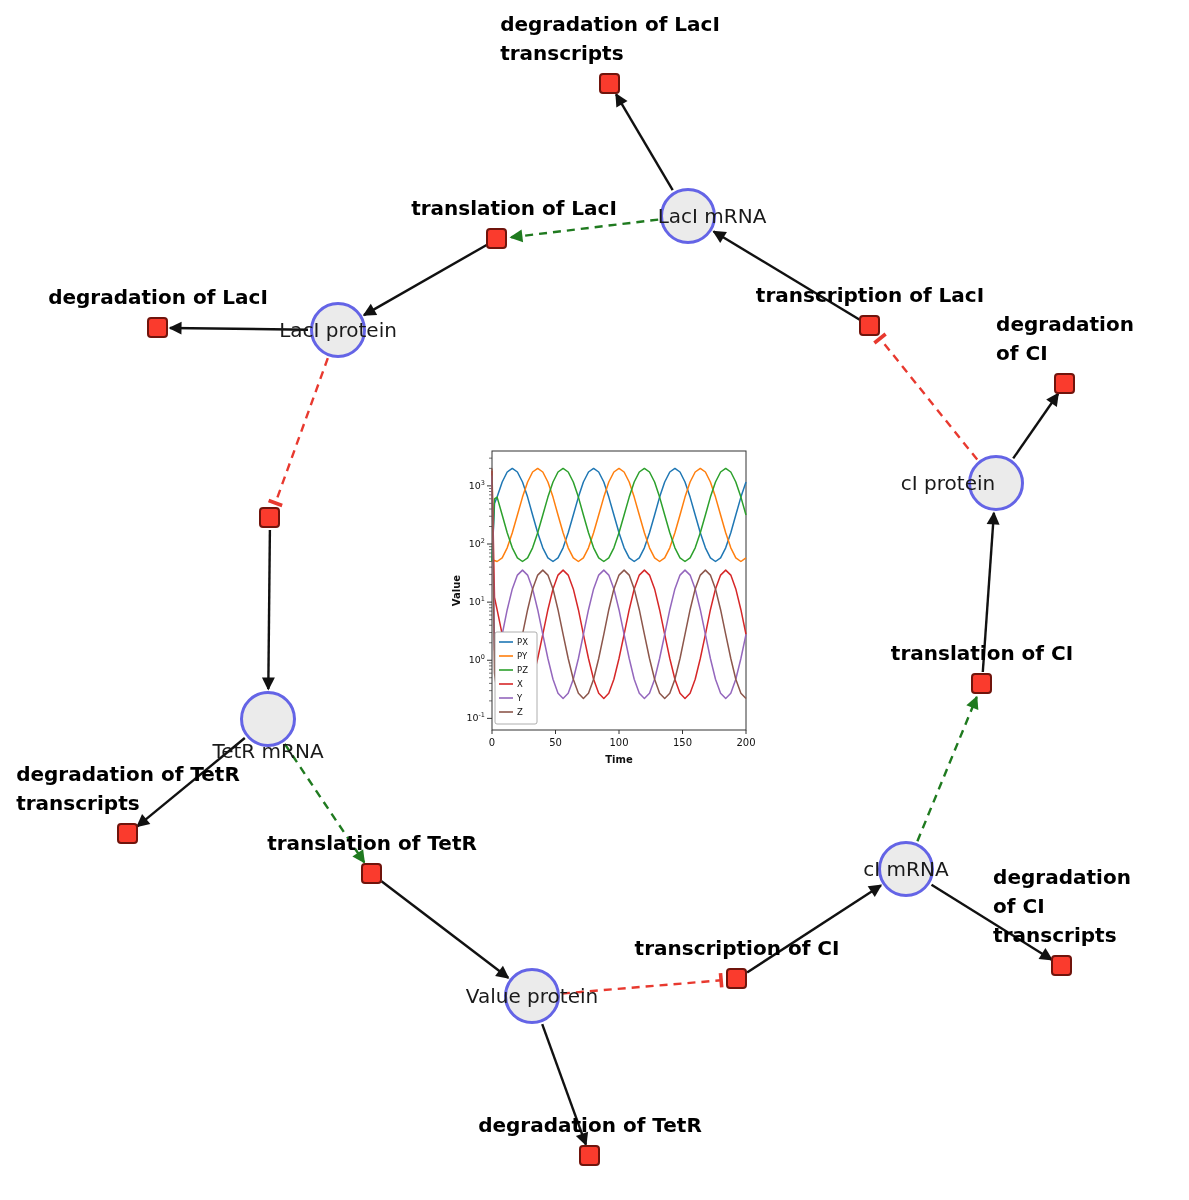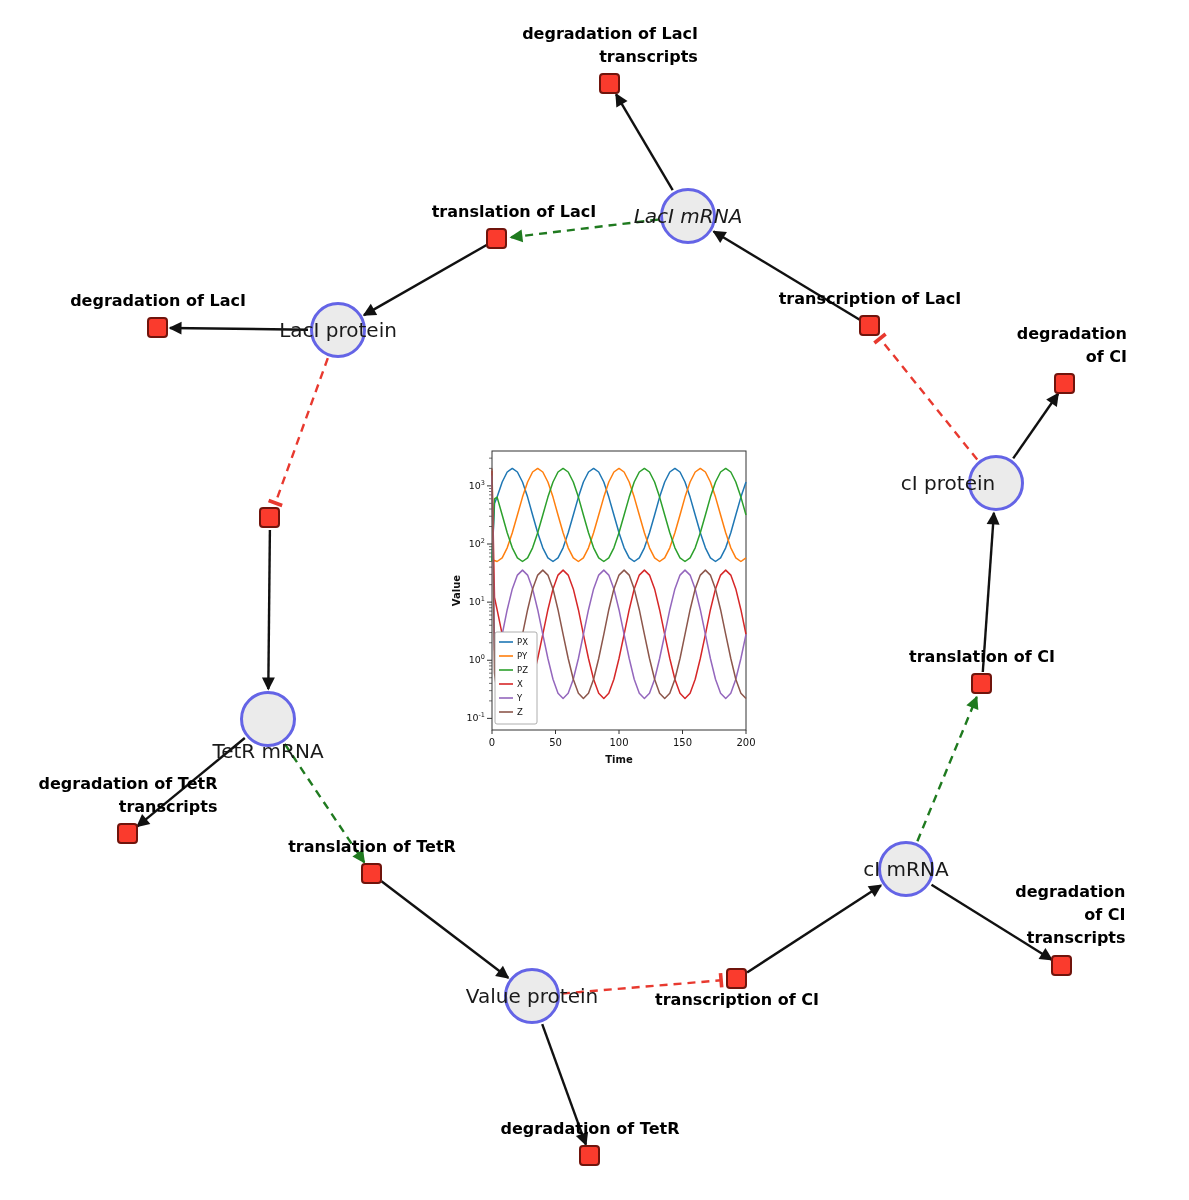--- a/index.html
+++ b/index.html
@@ -7,21 +7,21 @@
          font-family:"DejaVu Sans","Liberation Sans",sans-serif;}
   #edges{position:absolute;left:0;top:0;width:1189px;height:1200px;}
   .edge-black{stroke:#111111;stroke-width:2.4;fill:none;}
   .edge-green{stroke:#1f7a1f;stroke-width:2.4;fill:none;stroke-dasharray:8 6;}
   .edge-red{stroke:#e8392f;stroke-width:2.4;fill:none;stroke-dasharray:8 6;}
   .species-node{position:absolute;width:50px;height:50px;border-radius:50%;
     background:#ebebeb;border:3px solid #6464e6;box-sizing:content-box;}
   .reaction-node{position:absolute;width:17px;height:17px;border-radius:4px;
     background:#fa3b2d;border:2.5px solid #70140c;}
   .rxn-label{position:absolute;transform:translate(-50%,-100%);font-weight:bold;
-    font-size:16px;color:#000;white-space:pre-line;text-align:right;line-height:1.45;}
+    font-size:20px;color:#000;white-space:pre-line;text-align:left;line-height:1.45;}
   .sp-label{position:absolute;transform:translate(-50%,-50%);font-size:20px;color:#1a1a1a;
     white-space:nowrap;}
   #chart-panel{position:absolute;left:448px;top:443px;width:312px;height:327px;background:#fff;}
 </style>
 </head>
 <body>
 
 <div id="stage">
 
   <svg id="edges" viewBox="0 0 1189 1200">
@@ -73,38 +73,38 @@
   <div class="reaction-node" style="left:859px;top:315px;"></div>
   <div class="reaction-node" style="left:1054px;top:373px;"></div>
   <div class="reaction-node" style="left:259px;top:507px;"></div>
   <div class="reaction-node" style="left:971px;top:673px;"></div>
   <div class="reaction-node" style="left:117px;top:823px;"></div>
   <div class="reaction-node" style="left:361px;top:863px;"></div>
   <div class="reaction-node" style="left:726px;top:968px;"></div>
   <div class="reaction-node" style="left:1051px;top:955px;"></div>
   <div class="reaction-node" style="left:579px;top:1145px;"></div>
 
-  <div class="sp-label" style="left:688px;top:216px;font-style:italic;">LacI mRNA</div>
+  <div class="sp-label" style="left:712px;top:216px;">LacI mRNA</div>
   <div class="sp-label" style="left:338px;top:330px;">LacI protein</div>
   <div class="sp-label" style="left:268px;top:719px;margin-top:32px;">TetR mRNA</div>
   <div class="sp-label" style="left:532px;top:996px;">Value protein</div>
   <div class="sp-label" style="left:906px;top:869px;">cI mRNA</div>
   <div class="sp-label" style="left:948px;top:483px;">cI protein</div>
 
   <div class="rxn-label" style="left:610px;top:68px;">degradation of LacI
 transcripts</div>
   <div class="rxn-label" style="left:514px;top:223px;">translation of LacI</div>
   <div class="rxn-label" style="left:158px;top:312px;">degradation of LacI</div>
   <div class="rxn-label" style="left:870px;top:310px;">transcription of LacI</div>
   <div class="rxn-label" style="left:1065px;top:368px;">degradation of CI</div>
   <div class="rxn-label" style="left:982px;top:668px;">translation of CI</div>
   <div class="rxn-label" style="left:128px;top:818px;">degradation of TetR
 transcripts</div>
   <div class="rxn-label" style="left:372px;top:858px;">translation of TetR</div>
-  <div class="rxn-label" style="left:737px;top:1011px;">transcription of CI</div>
+  <div class="rxn-label" style="left:737px;top:963px;">transcription of CI</div>
   <div class="rxn-label" style="left:1062px;top:950px;">degradation of CI
 transcripts</div>
   <div class="rxn-label" style="left:590px;top:1140px;">degradation of TetR</div>
 
   <div id="chart-panel">
     <svg id="inset-chart" width="312" height="327">
         <rect x="44" y="8" width="254" height="279" fill="none" stroke="#333" stroke-width="1"></rect>
         <line x1="44" y1="287" x2="44" y2="291" stroke="#333" stroke-width="1"></line>
         <text x="44" y="303" text-anchor="middle" font-size="10" fill="#111">0</text>
         <line x1="107.5" y1="287" x2="107.5" y2="291" stroke="#333" stroke-width="1"></line>

